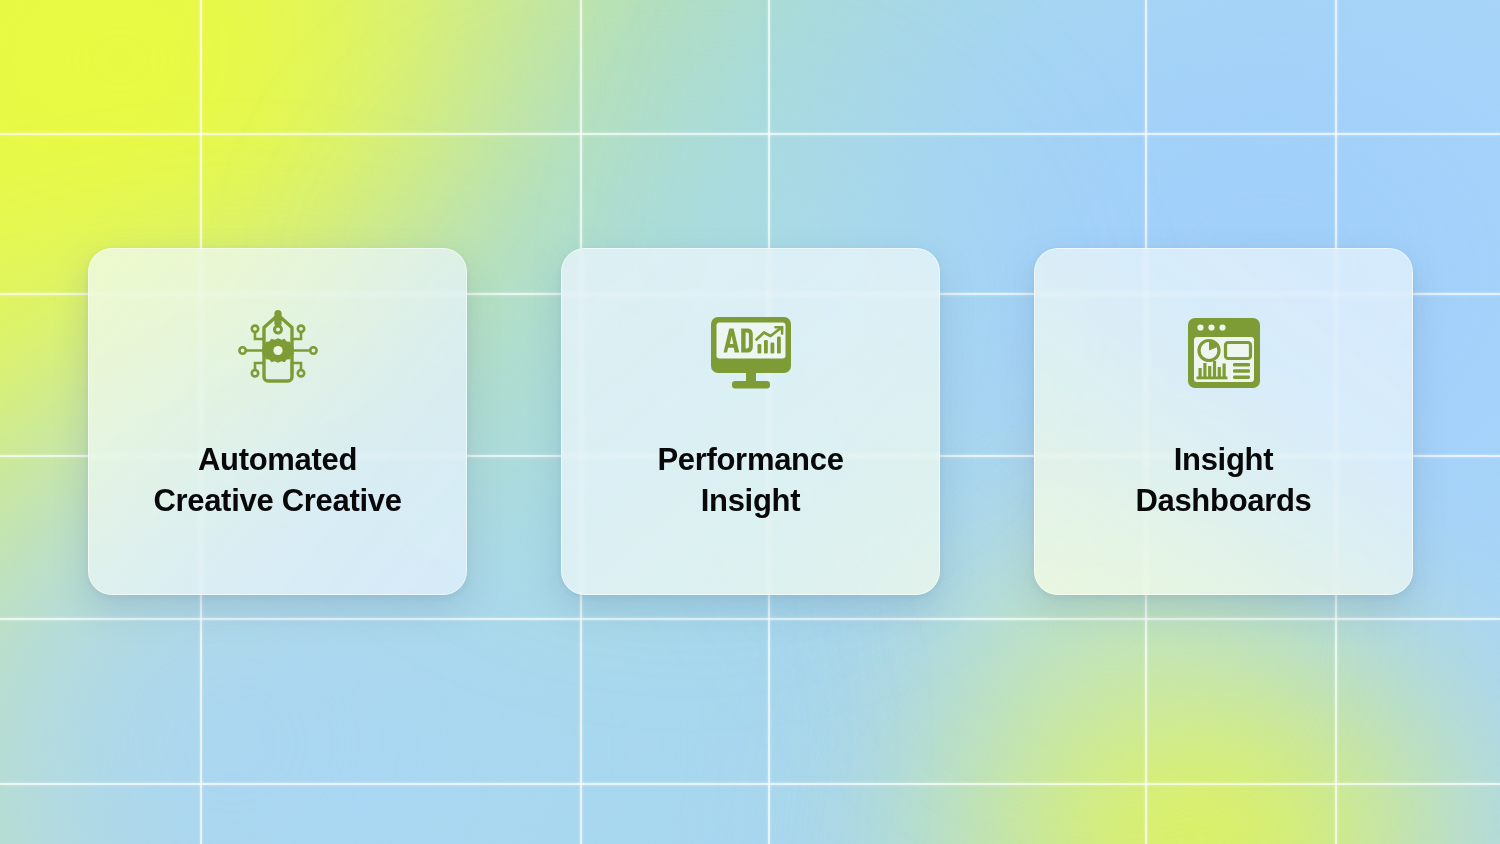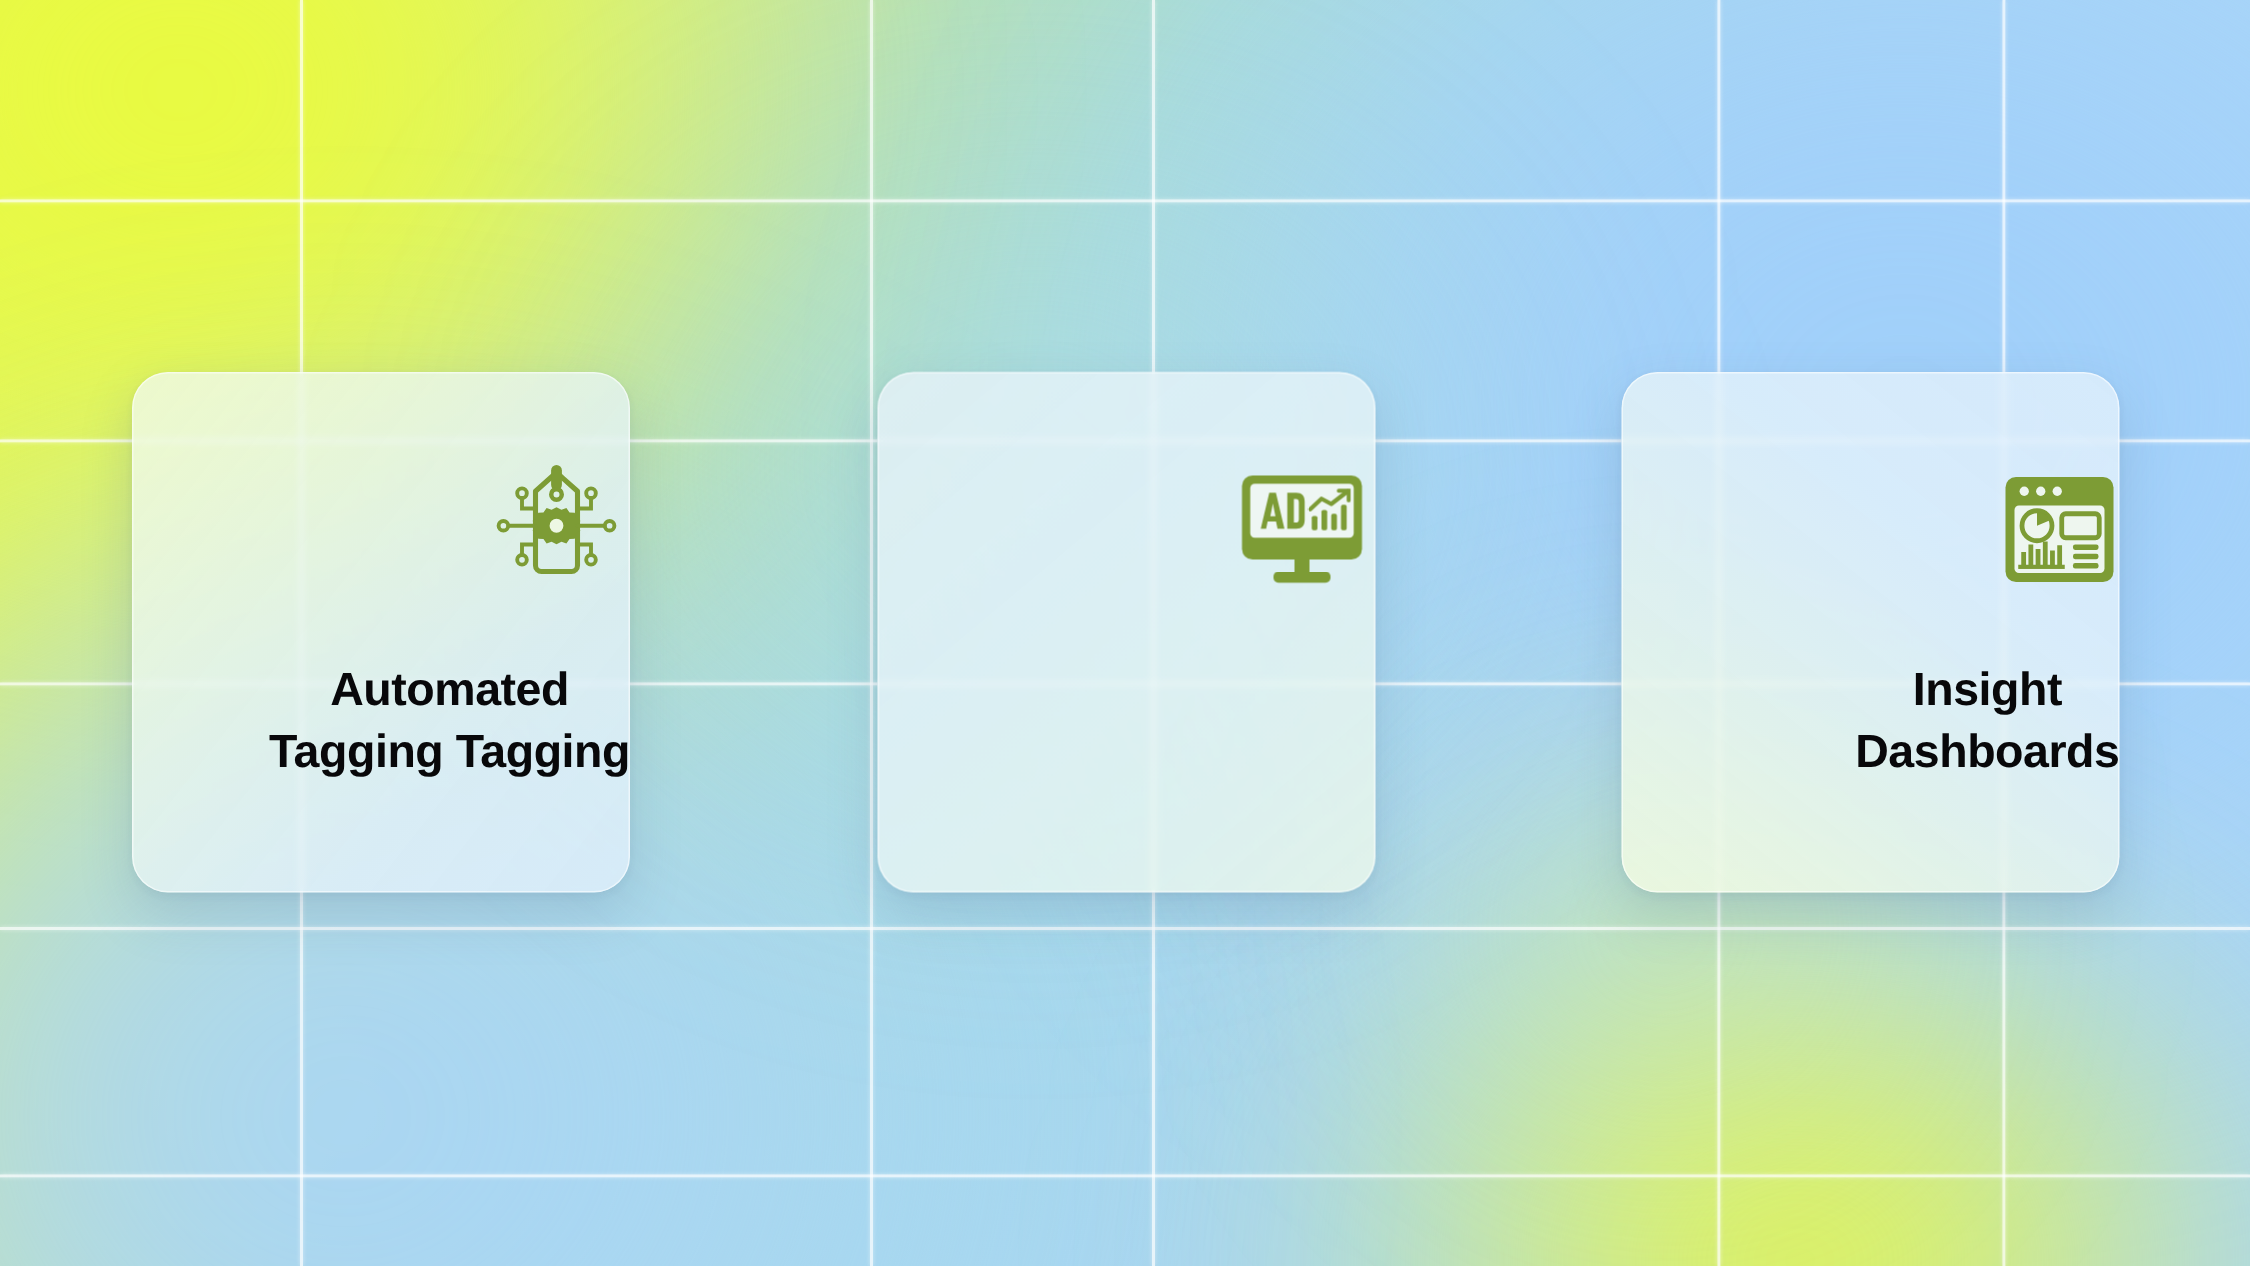--- a/index.html
+++ b/index.html
@@ -91,35 +91,35 @@
   .cards {
     position:absolute;
     left:88px; top:248px;
     width:1325px; height:347px;
     display:flex;
     justify-content:space-between;
   }
 
   .card {
     position:relative;
-    width:332px; height:347px;
+    width:379px; height:347px;
     border-radius:24px;
     background:
       linear-gradient(135deg,
         rgba(244,252,240,0.80) 0%,
         rgba(238,249,246,0.76) 32%,
         rgba(234,245,251,0.74) 62%,
         rgba(231,242,252,0.76) 100%);
     box-shadow:
       0 14px 34px rgba(86,120,150,0.22),
       0 2px 6px rgba(86,120,150,0.10);
     backdrop-filter:blur(2px);
     display:flex;
     flex-direction:column;
-    align-items:flex-end;
+    align-items:center;
     overflow:hidden;
   }
   .card::after{
     content:"";
     position:absolute; inset:0;
     border-radius:24px;
     border:1px solid rgba(255,255,255,0.55);
     pointer-events:none;
   }
   
@@ -217,21 +217,21 @@
             <circle cx="13.6" cy="42.5" r="3.2"></circle>
             <circle cx="26" cy="65.2" r="3.2"></circle>
             <circle cx="72" cy="20.8" r="3.2"></circle>
             <circle cx="84.4" cy="42.5" r="3.2"></circle>
             <circle cx="72" cy="65.2" r="3.2"></circle>
           </g>
         </svg>
       </div>
       <div class="card-title">
         <div>Automated</div>
-        <div>Tagging Tagging</div>
+        <div>Creative Creative</div>
       </div>
     </div>
 
     <div class="card c2">
       <div class="card-icon">
         <svg width="98" height="78" viewBox="0 0 98 78" fill="none">
 
           <rect x="9" y="3" width="80" height="56" rx="7" fill="#7d9c35"></rect>
           <rect x="14.5" y="8.5" width="69" height="36" rx="3" fill="#eef6f3"></rect>
 
@@ -246,20 +246,24 @@
           <g fill="#7d9c35">
             <rect x="55.5" y="30" width="3.8" height="9.5" rx="1.2"></rect>
             <rect x="62.0" y="26" width="3.8" height="13.5" rx="1.2"></rect>
             <rect x="68.5" y="28.5" width="3.8" height="11" rx="1.2"></rect>
             <rect x="75.0" y="22.5" width="3.8" height="17" rx="1.2"></rect>
           </g>
 
           <path d="M54.5 25.5 L62 18.5 L68.5 22 L79.5 13.5" stroke="#7d9c35" stroke-width="2.8" stroke-linecap="round" stroke-linejoin="round" fill="none"></path>
           <path d="M73.5 13.2 h6.6 v6.4" stroke="#7d9c35" stroke-width="2.6" stroke-linecap="round" fill="none"></path>
         </svg>
+      </div>
+      <div class="card-title">
+        <div>Performance</div>
+        <div>Insight</div>
       </div>
     </div>
 
     <div class="card c3">
       <div class="card-icon">
         <svg width="80" height="78" viewBox="0 0 80 78" fill="none">
 
           <rect x="4" y="4" width="72" height="70" rx="7" fill="#7d9c35"></rect>
 
           <g fill="#eef6ef">

